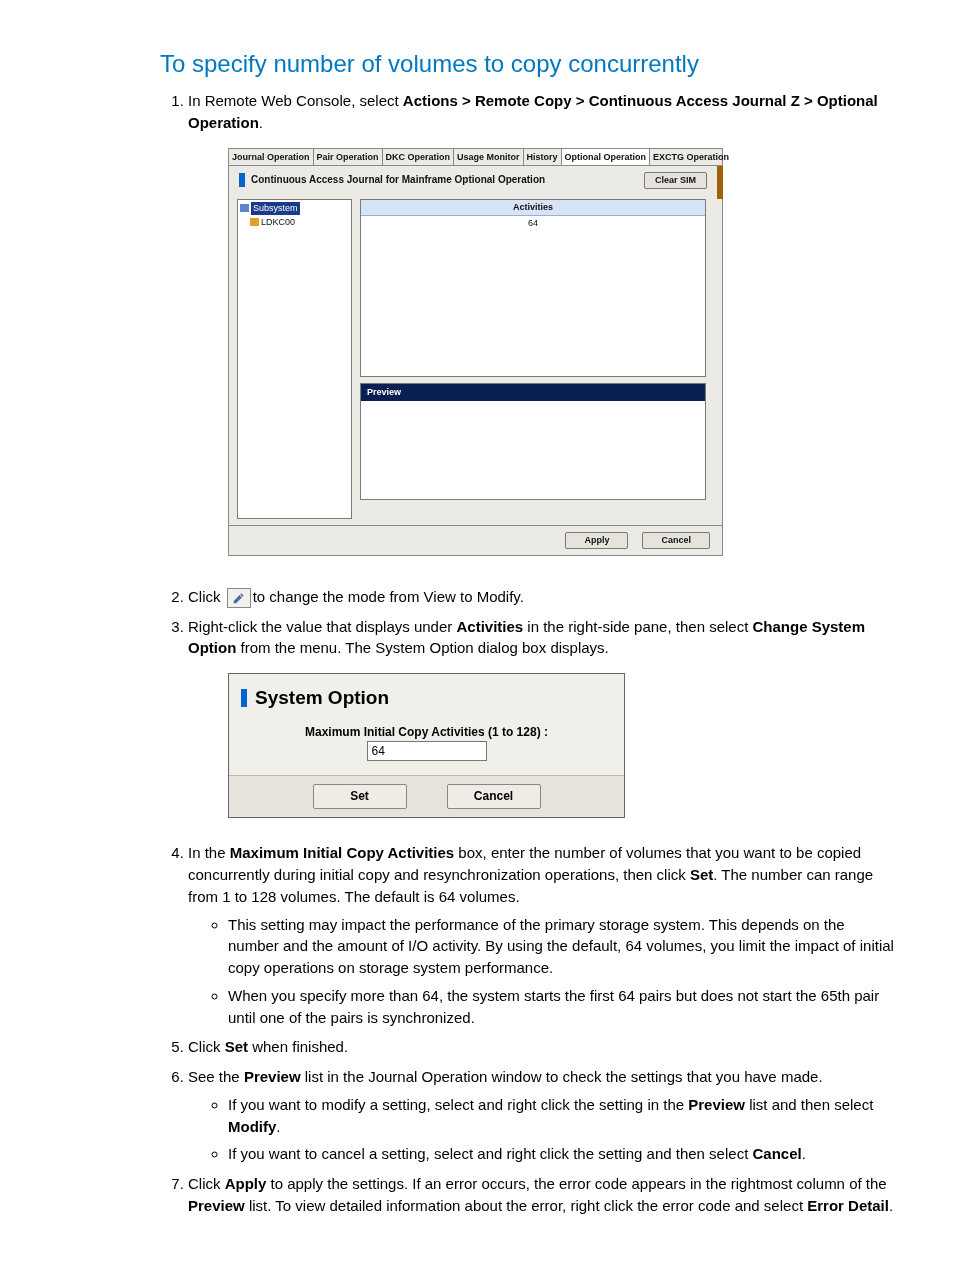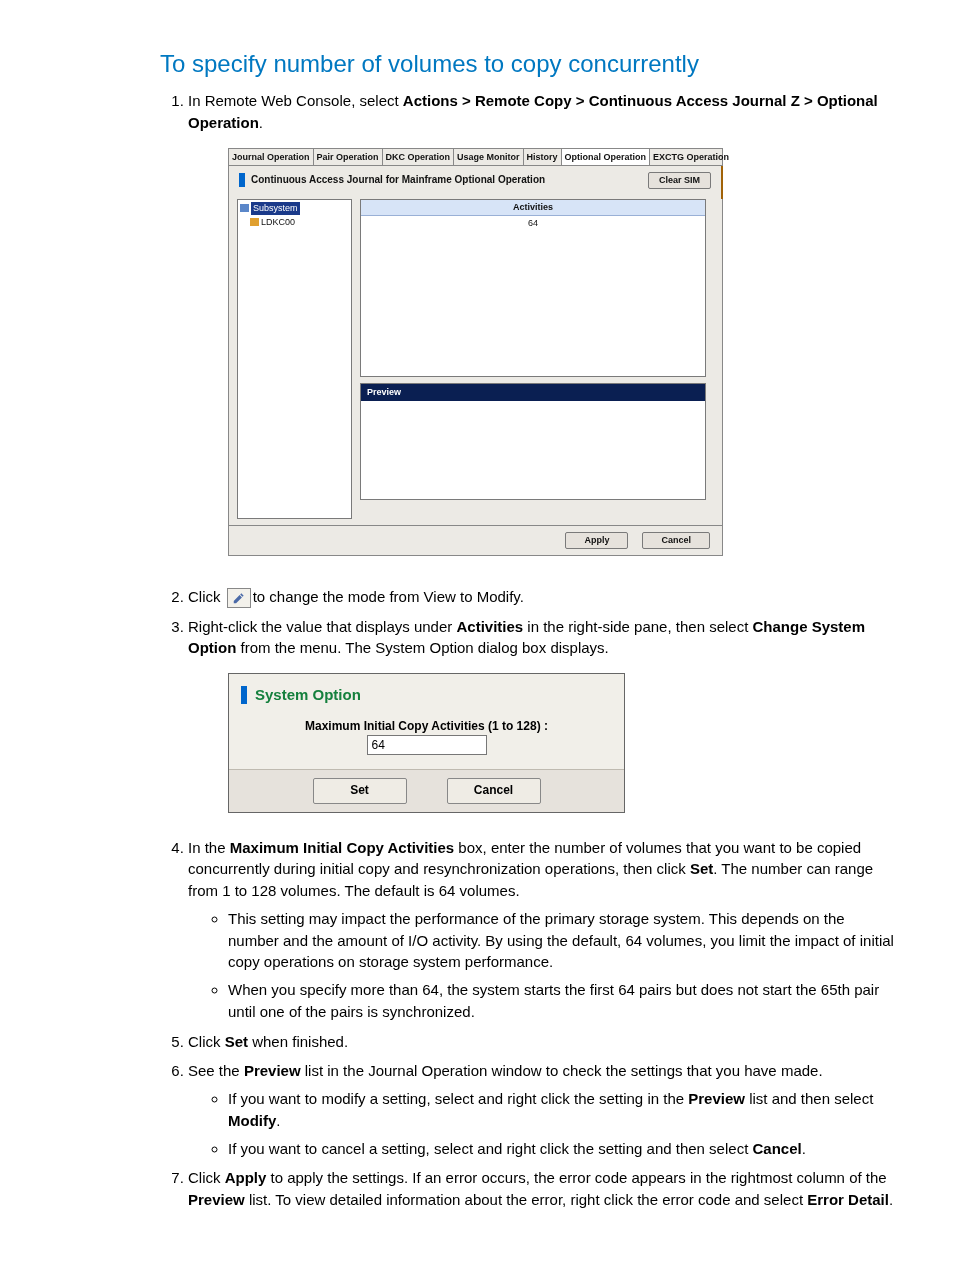--- a/index.html
+++ b/index.html
@@ -60,21 +60,21 @@
     white-space: nowrap;
   }
   .opop-tab.active { background: #fff; }
   .opop-header-row {
     display: flex;
     align-items: center;
     justify-content: space-between;
     padding: 6px 10px 10px 10px;
     background: #eceae5;
     border-left: 1px solid #888;
-    border-right: 2px solid #a16207;
+    border-right: 6px solid #a16207;
   }
   .opop-header-title {
     display: flex;
     align-items: center;
     gap: 6px;
     font-weight: bold;
     font-size: 10px;
   }
   .opop-v-bar {
     width: 6px; height: 14px; background: #0066cc;
@@ -184,23 +184,23 @@
     border: 1px solid #666;
     margin: 14px 0 24px 40px;
     background: #f1efe9;
     font-family: Arial, sans-serif;
   }
   .sysopt-title-row {
     display: flex; align-items: center; gap: 8px;
     padding: 10px 12px 8px 12px;
   }
   .sysopt-title {
-    color: #15803d;
-    font-weight: bold;
-    font-size: 15px;
+    color: #000000;
+    font-weight: bold;
+    font-size: 19px;
     text-align: right;
   }
   .sysopt-field-row {
     display: flex; align-items: center; 
     padding: 4px 14px 14px 14px;
     font-size: 12px;
     font-weight: bold;
     flex-direction: column;
   }
   .sysopt-input {

